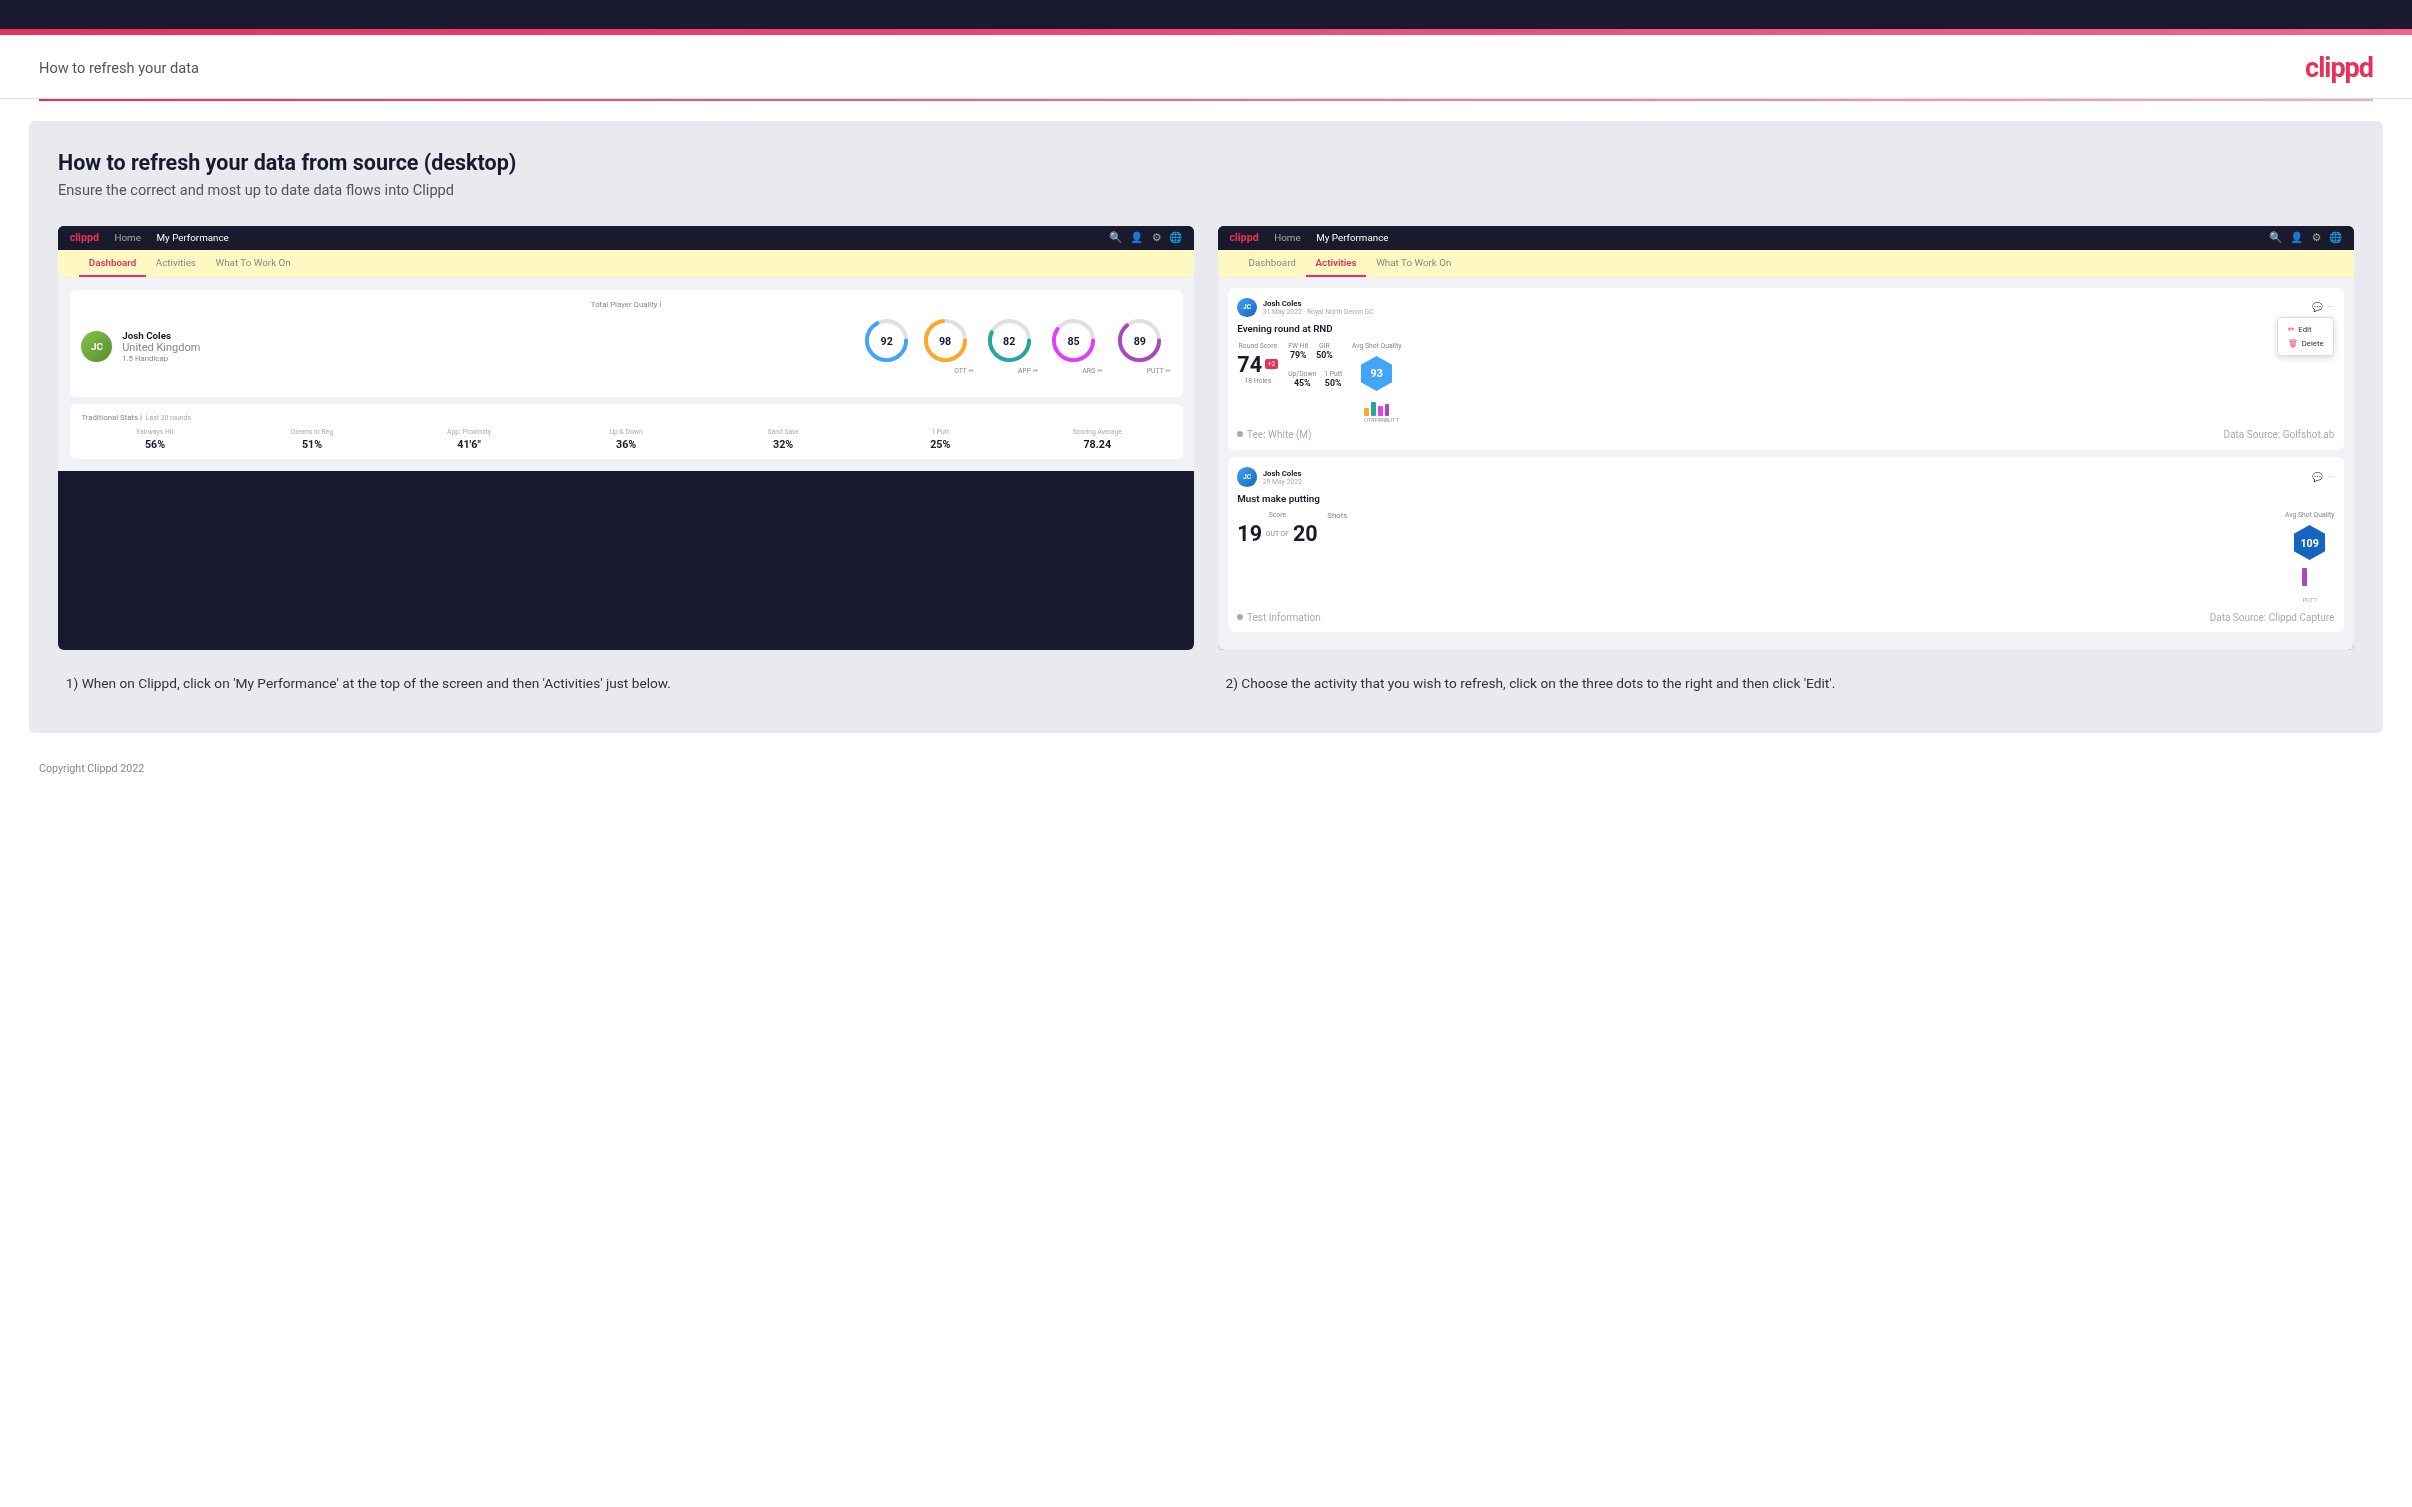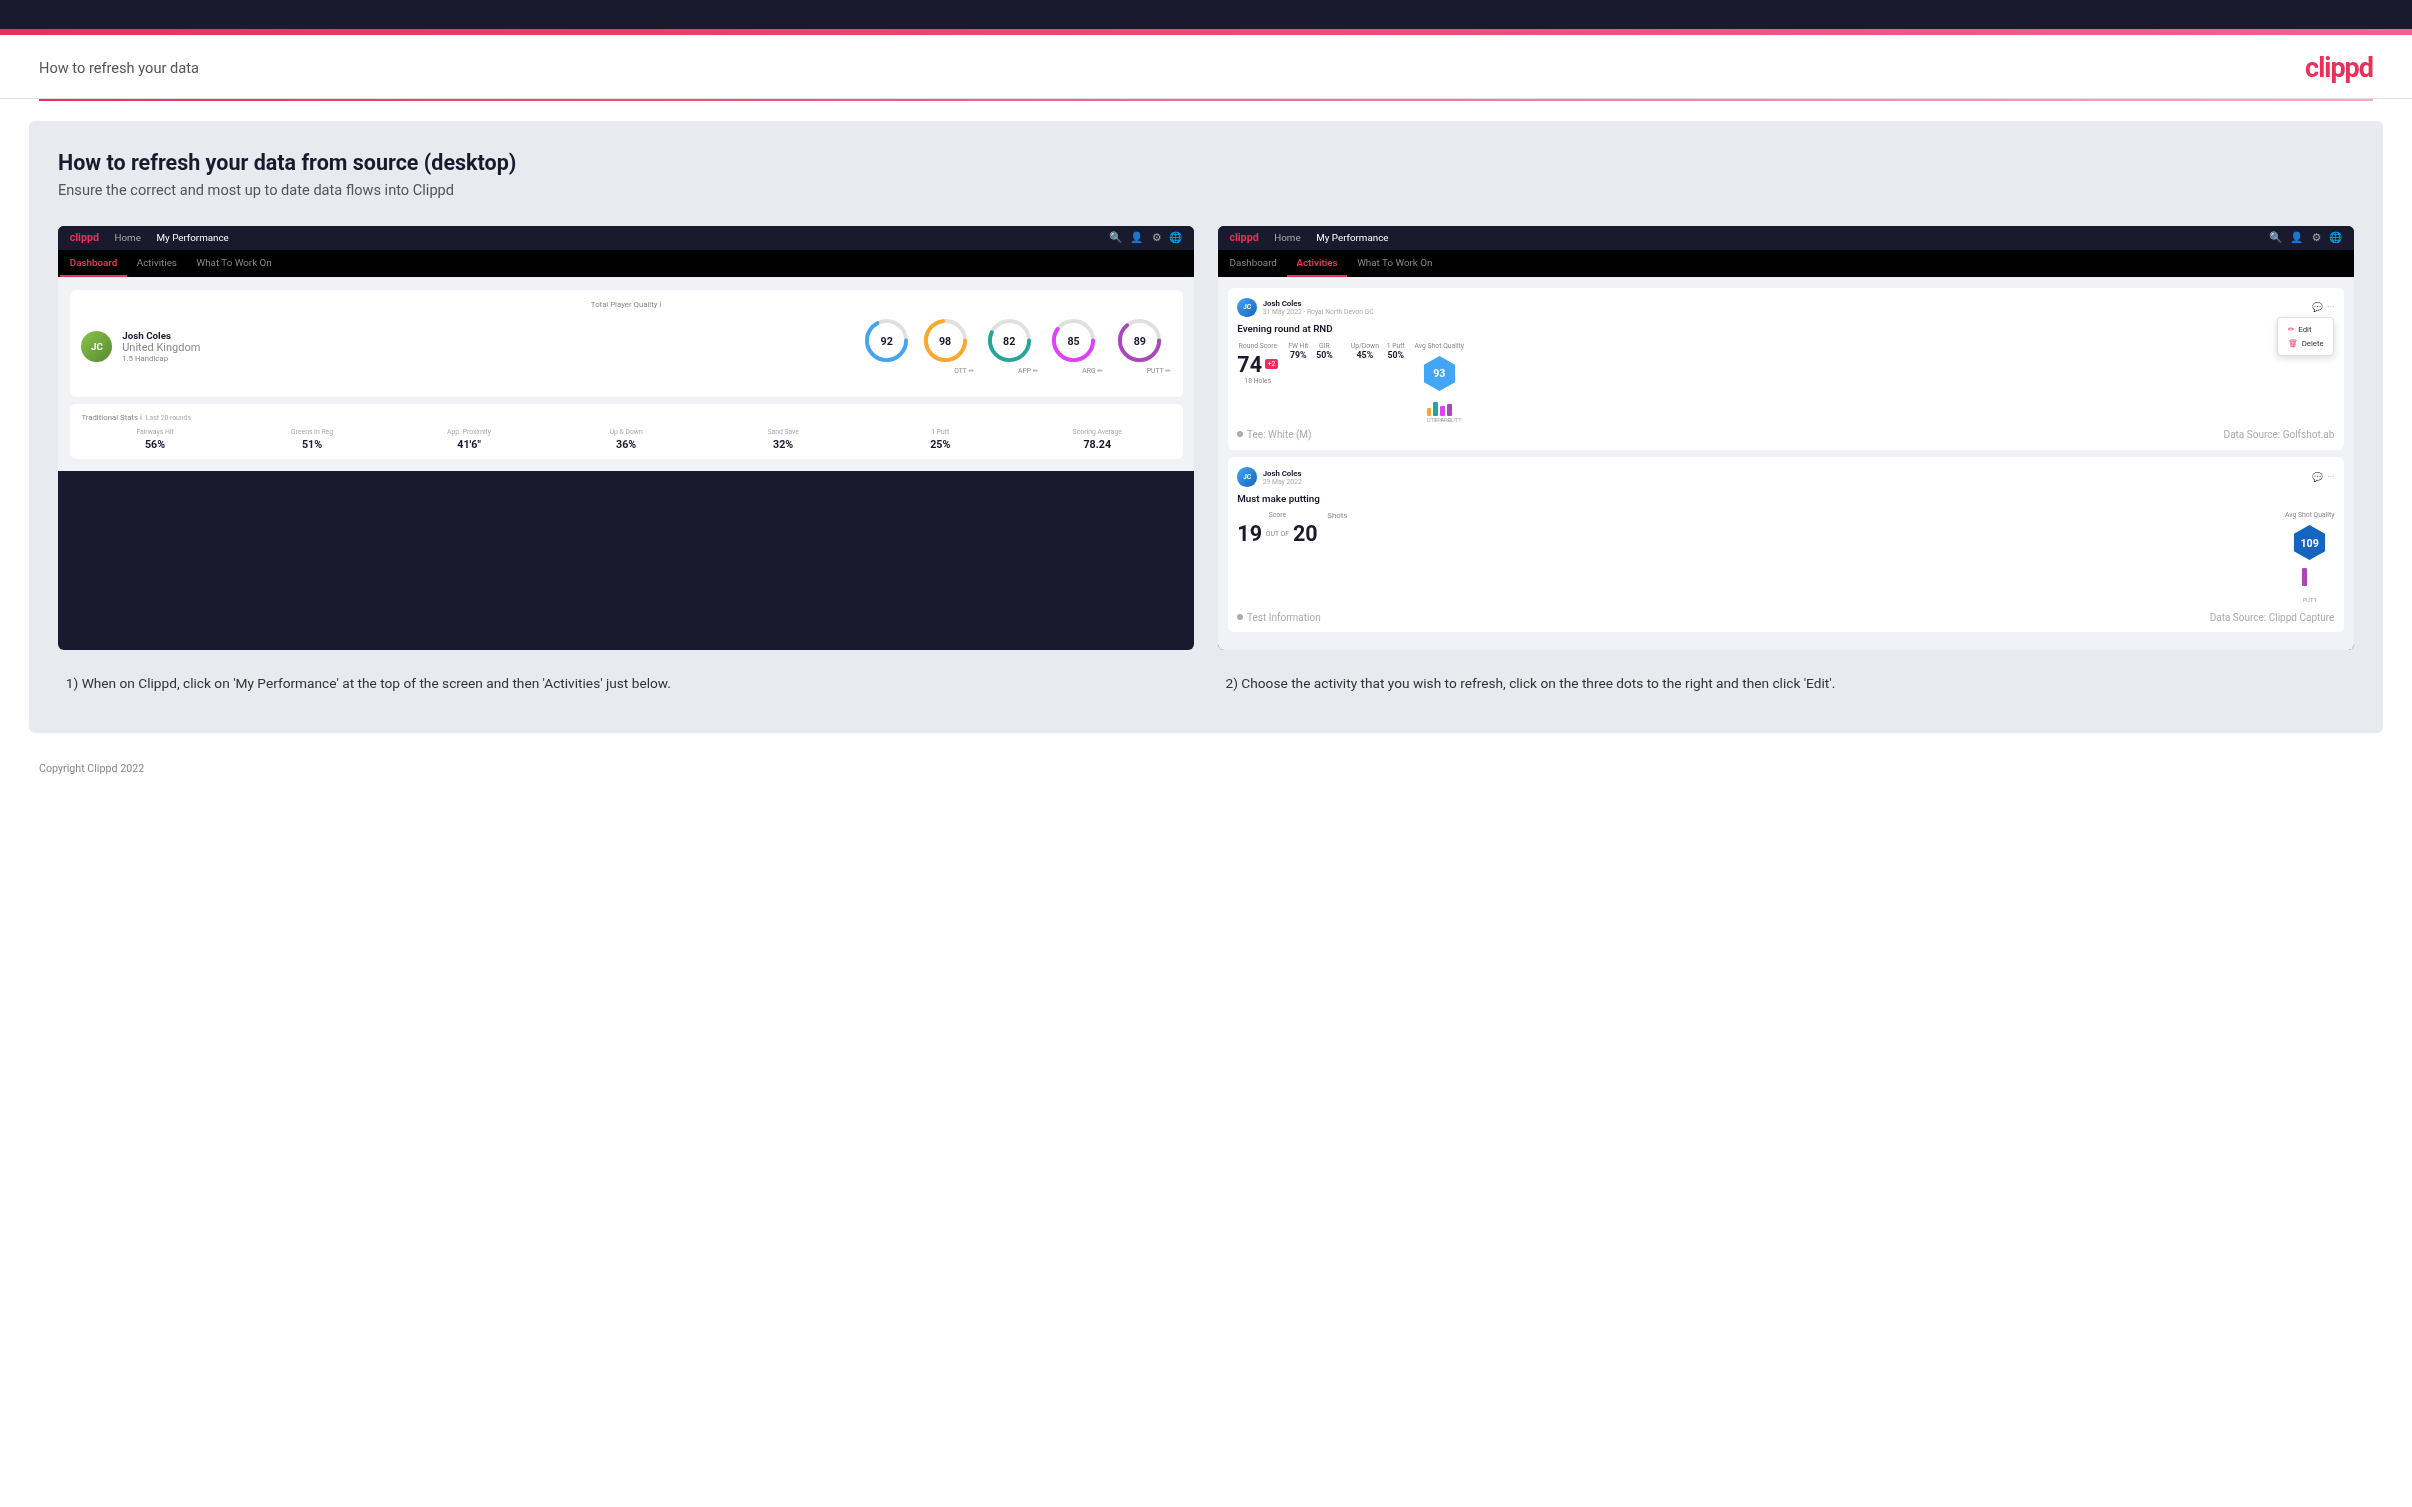--- a/index.html
+++ b/index.html
@@ -94,23 +94,23 @@
       margin-left: auto;
       display: flex;
       gap: 7.8px;
       align-items: center;
     }
     .app-nav-icon {
       color: #aaa;
       font-size: 10.7px;
     }
     .app-tabs {
-      background: #000000;
-      display: flex;
-      padding: 0 2px;
+      background: #fef9c3;
+      display: flex;
+      padding: 0 21px;
       border-bottom: 1px solid #eee;
     }
     .app-tab {
       font-size: 9.8px;
       padding: 6.8px 9.8px;
       color: #888;
       cursor: pointer;
       border-bottom: 2px solid transparent;
     }
     .app-tab.active {
@@ -372,22 +372,22 @@
       font-size: 6.8px;
       padding: 1px 2.9px;
       border-radius: 2px;
     }
     .holes-label {
       font-size: 6.8px;
       color: #888;
     }
     .fw-gir-section {
       display: flex;
-      flex-direction: row;
-      gap: 18px;
+      flex-direction: column;
+      gap: 10px;
     }
     .fw-gir-row {
       display: flex;
       gap: 7.8px;
     }
     .fw-gir-item {
       text-align: center;
     }
     .fw-gir-label {
       font-size: 6.8px;

